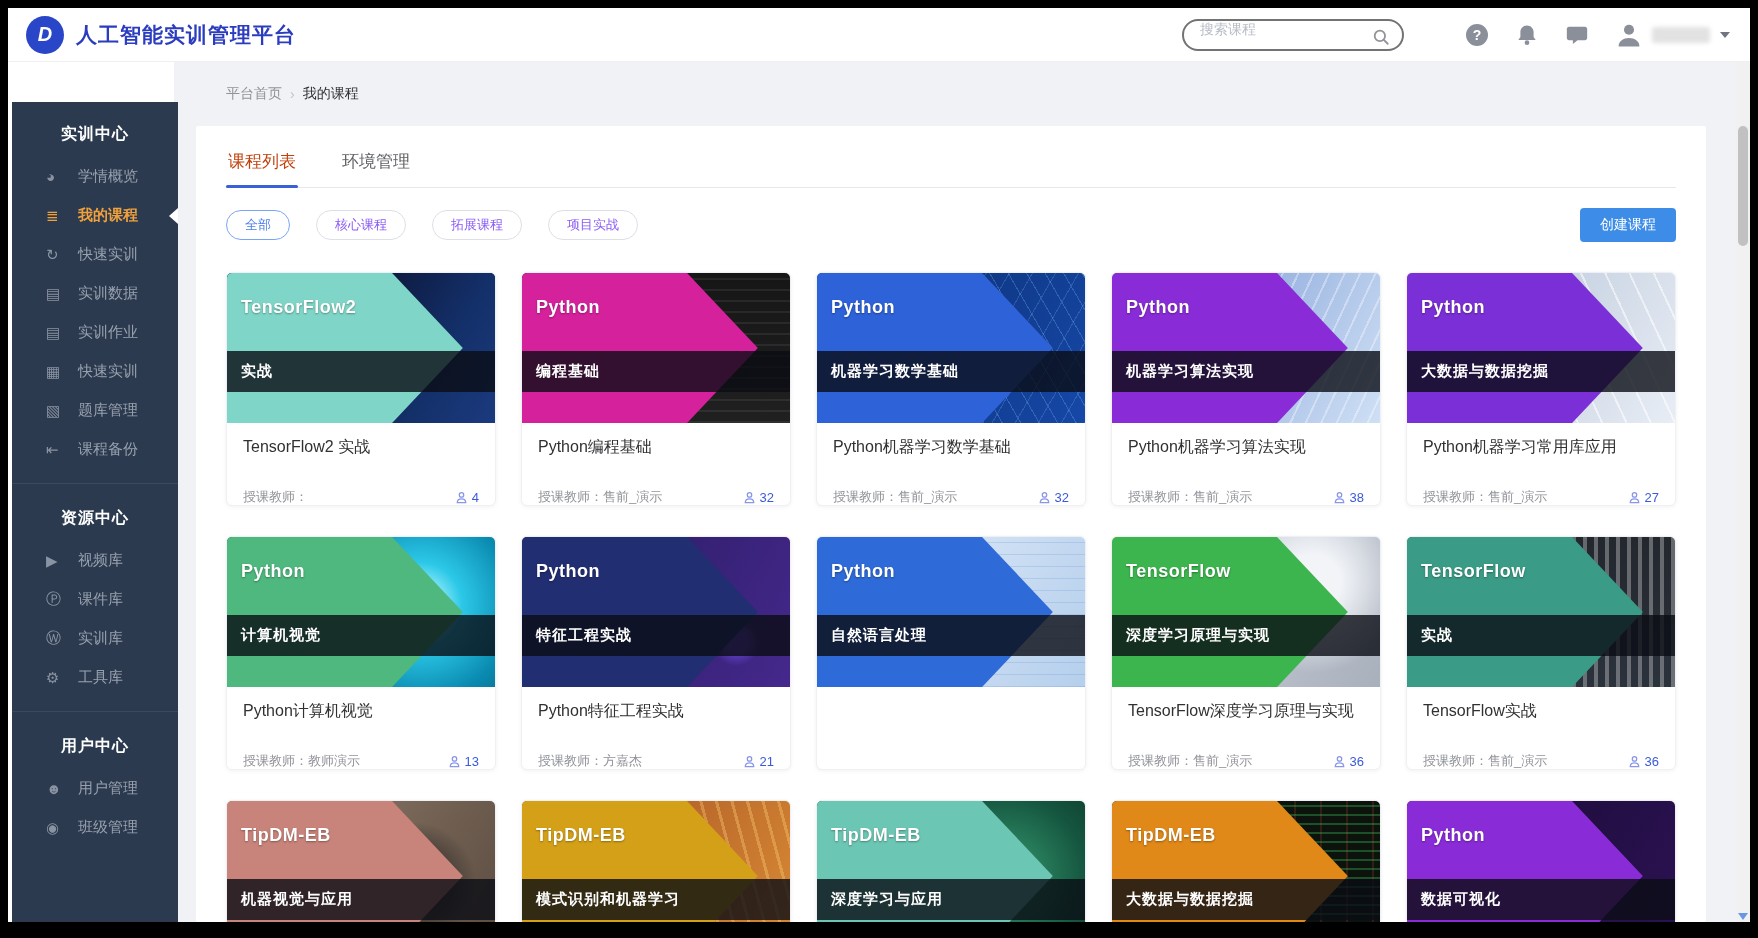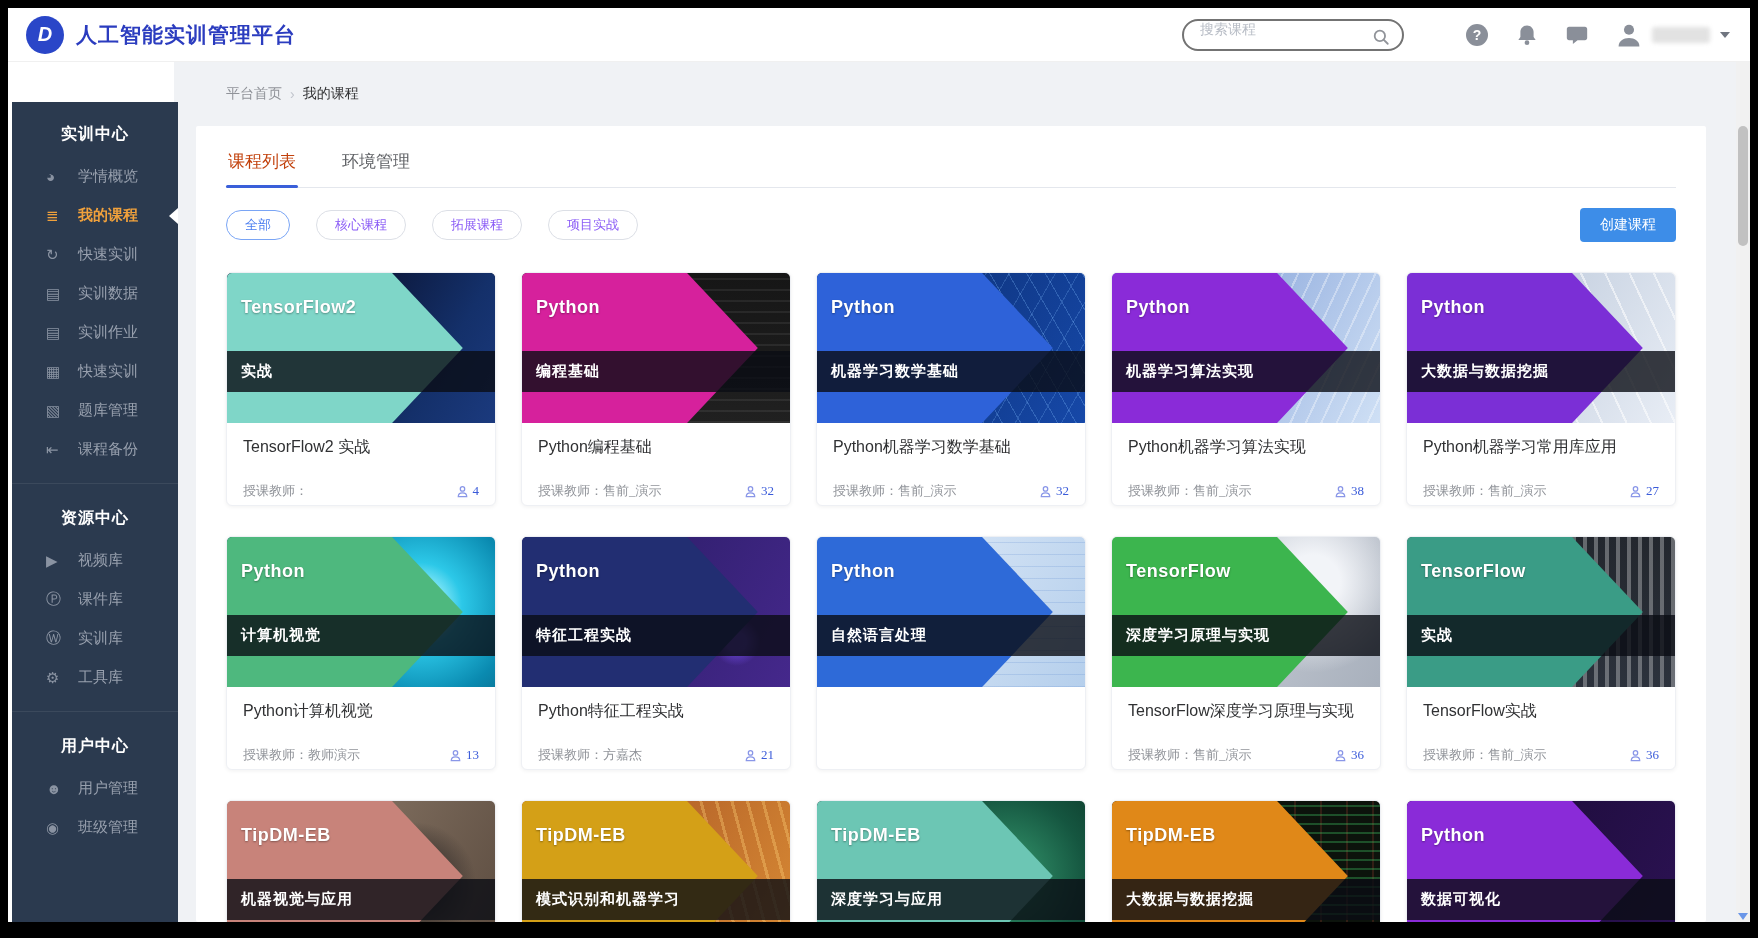--- a/index.html
+++ b/index.html
@@ -52,21 +52,21 @@
 
   
   .grid { margin-top:30px; display:grid; grid-template-columns:repeat(5,270px); column-gap:25px; row-gap:30px; }
   .card { width:270px; height:234px; background:#fff; border:1px solid #eef0f4; border-radius:6px; box-shadow:0 1px 4px rgba(0,0,0,0.06); overflow:hidden; cursor:pointer; }
   .cover { position:relative; height:150px; overflow:hidden; }
   .cover .arrow { position:absolute; left:0; top:0; bottom:0; width:88%; clip-path:polygon(0 0,70% 0,100% 50%,70% 100%,0 100%); filter:drop-shadow(3px 0 0 rgba(0,0,0,0.35)); }
   .cover .band { position:absolute; left:0; right:0; top:52%; height:27%; background:rgba(10,12,20,0.80); display:flex; align-items:center; }
   .cover-title { position:absolute; left:14px; top:16%; color:#fff; font-size:18px; font-weight:800; letter-spacing:0.5px; text-shadow:0 1px 2px rgba(0,0,0,0.35); }
   .cover-subtitle { color:#fff; font-size:15px; font-weight:bold; padding-left:14px; letter-spacing:1px; }
   .info .course-title { margin:14px 16px 0; font-size:16px; color:#303133; white-space:nowrap; overflow:hidden; }
-  .info .meta { margin:24px 16px 0; display:flex; align-items:center; justify-content:space-between; font-size:13px; color:#909399;font-family:Liberation Serif, serif; }
+  .info .meta { margin:30px 16px 0; display:flex; align-items:center; justify-content:space-between; font-size:13px; color:#909399; }
   .count { display:flex; align-items:center; gap:4px; color:#3a5bd9; font-size:13px; }
   .count svg { display:block; }
 
   
   .bg-network-navy { background:linear-gradient(120deg,#0a1230 35%,#14306a 75%,#1b3a7e), #0a1230; }
   .bg-code-dark { background:repeating-linear-gradient(0deg,rgba(255,255,255,0.07) 0 2px,transparent 2px 11px),linear-gradient(#161616,#202020); }
   .bg-grid-blue { background:repeating-linear-gradient(60deg,rgba(130,190,255,0.28) 0 1px,transparent 1px 16px),repeating-linear-gradient(-60deg,rgba(130,190,255,0.22) 0 1px,transparent 1px 20px),linear-gradient(120deg,#0a2a68,#1648a8); }
   .bg-circuit-light { background:repeating-linear-gradient(115deg,rgba(255,255,255,0.35) 0 2px,transparent 2px 14px),linear-gradient(120deg,#6e8fd0,#cfe0f5); }
   .bg-geodesic { background:repeating-linear-gradient(65deg,rgba(255,255,255,0.55) 0 2px,transparent 2px 22px),linear-gradient(120deg,#aebdd2,#e8edf5); }
   .bg-eye-cyan { background:radial-gradient(circle at 72% 45%,#aef6ff 0 6%,#2cc8e8 20%,#0a8ab0 45%,#074a66 80%); }

